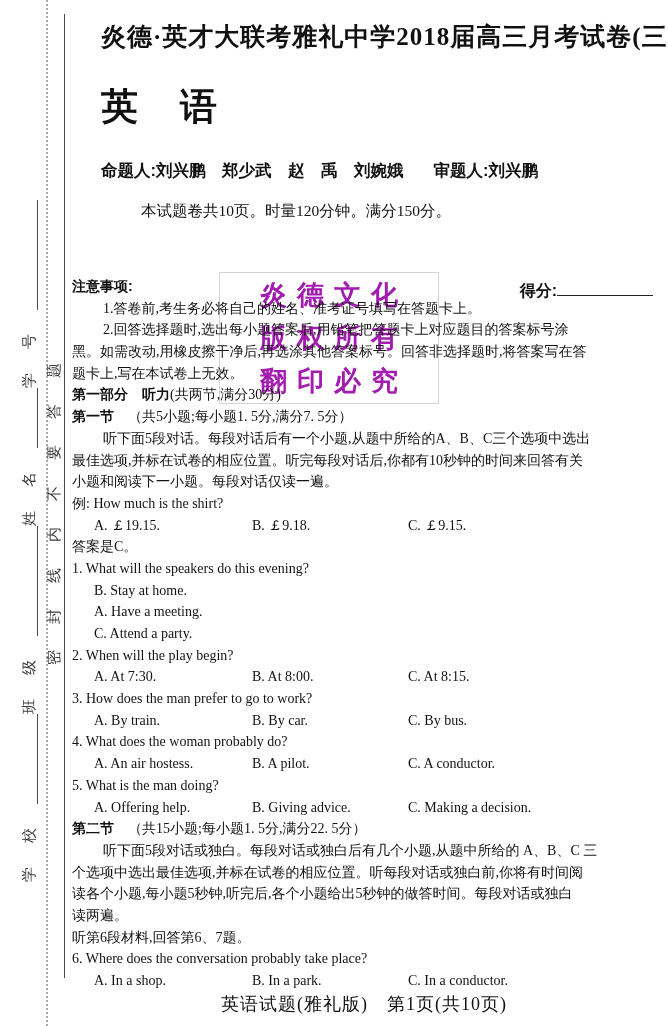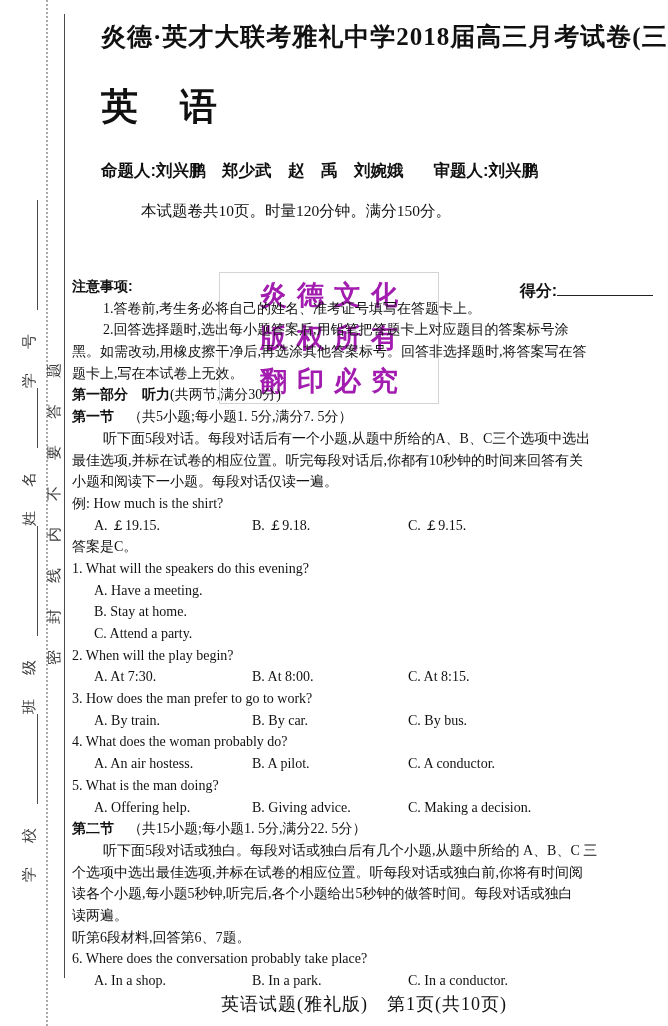--- a/index.html
+++ b/index.html
@@ -122,22 +122,22 @@
 
     <div class="ln">例: How much is the shirt?</div>
     <div class="ln opt-row">
       <span class="opt-a">A.  ￡19.15.</span>
       <span class="opt-b">B.  ￡9.18.</span>
       <span class="opt-c">C.  ￡9.15.</span>
     </div>
     <div class="ln">答案是C。</div>
 
     <div class="ln">1. What will the speakers do this evening?</div>
+    <div class="ln opt-list">B.  Stay at home.</div>
     <div class="ln opt-list">A.  Have a meeting.</div>
-    <div class="ln opt-list">B.  Stay at home.</div>
     <div class="ln opt-list">C.  Attend a party.</div>
 
     <div class="ln">2. When will the play begin?</div>
     <div class="ln opt-row">
       <span class="opt-a">A.  At 7:30.</span>
       <span class="opt-b">B.  At 8:00.</span>
       <span class="opt-c">C.  At 8:15.</span>
     </div>
 
     <div class="ln">3. How does the man prefer to go to work?</div>

